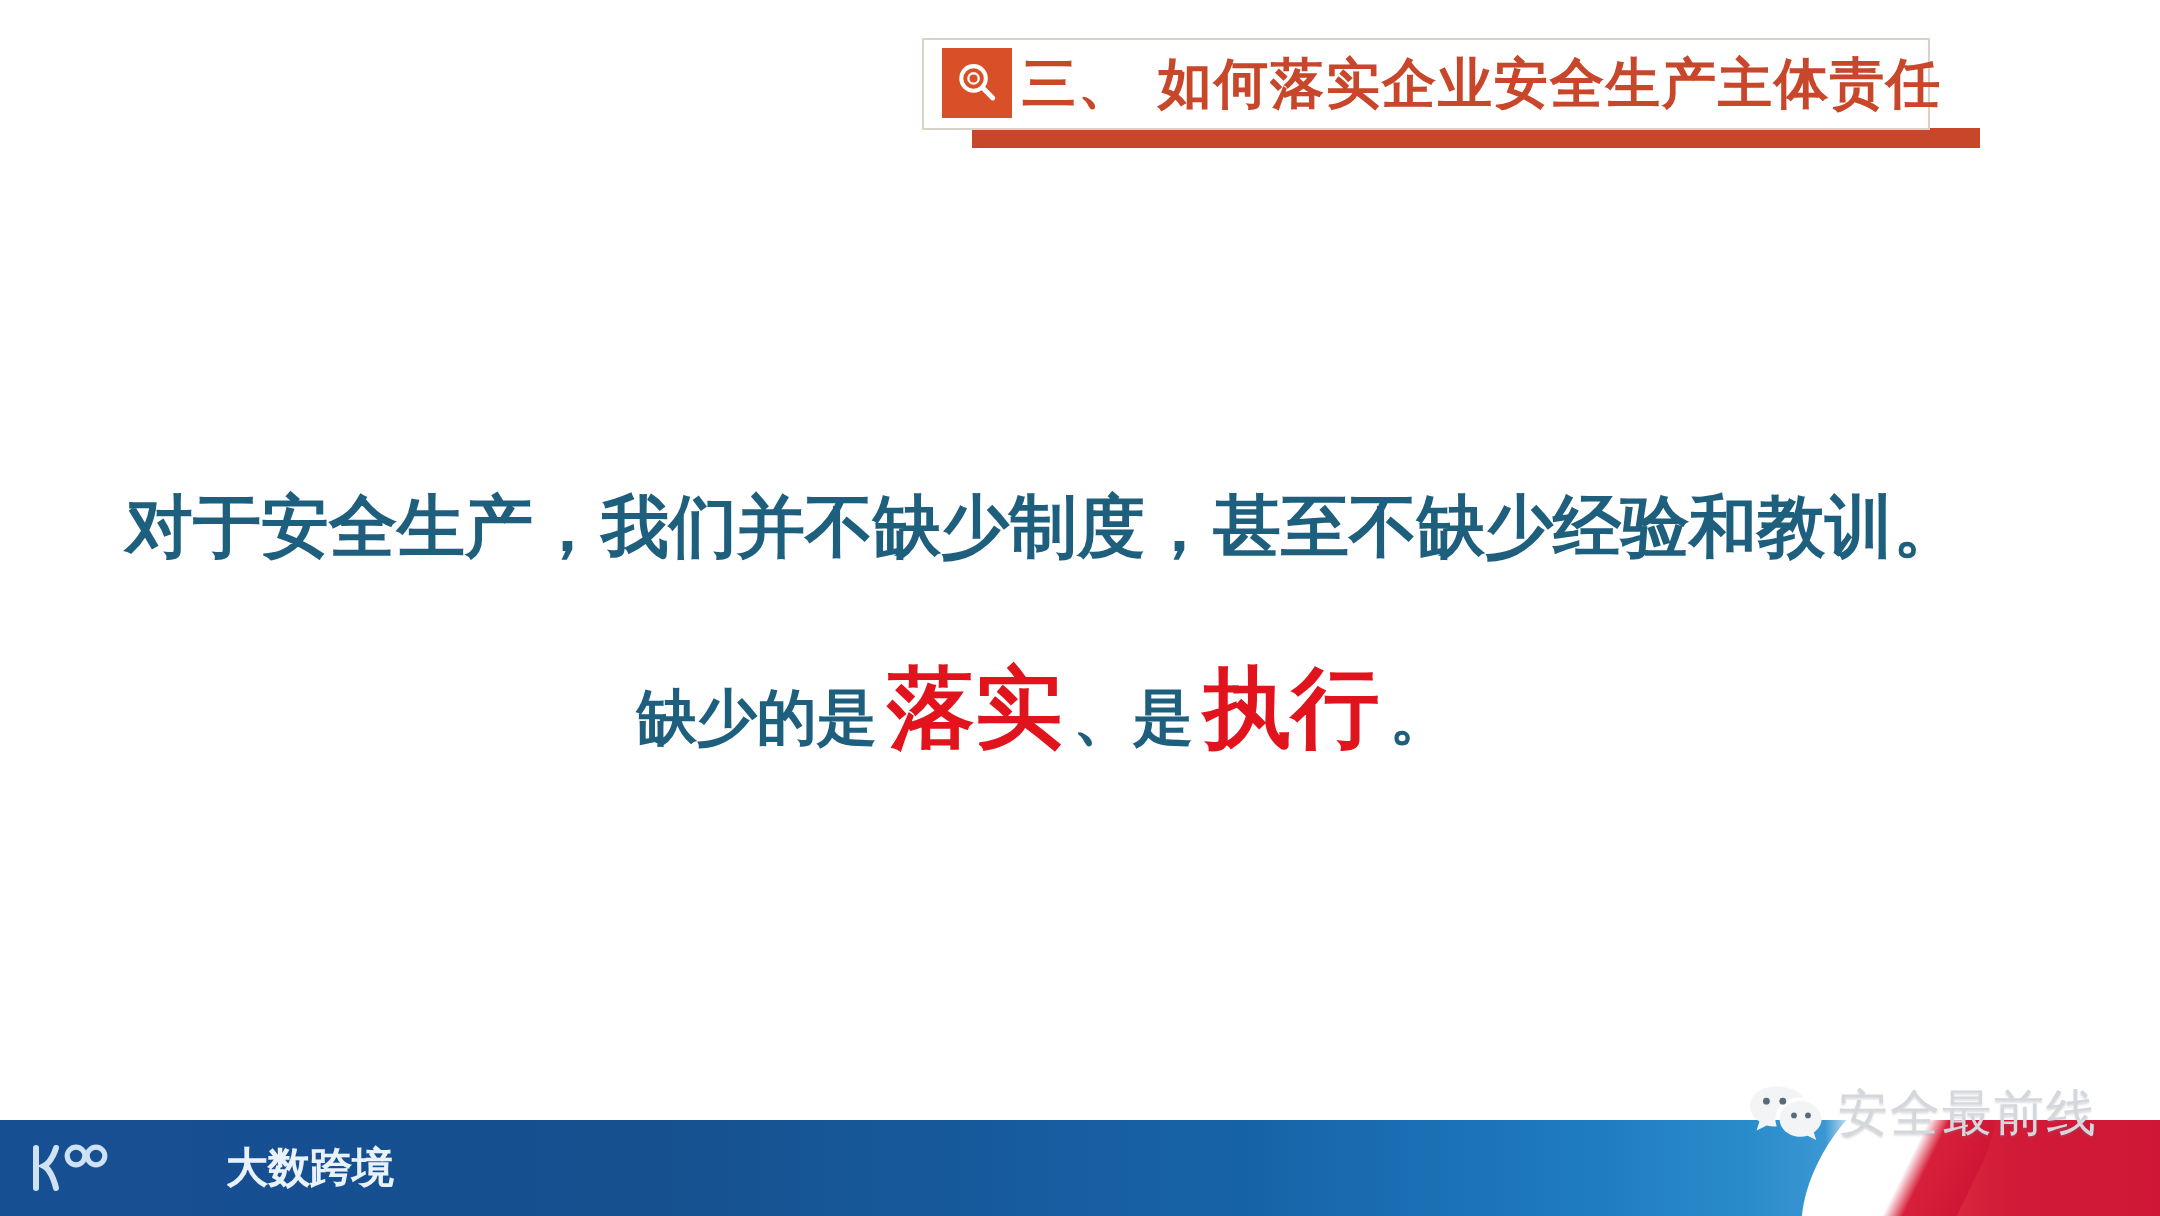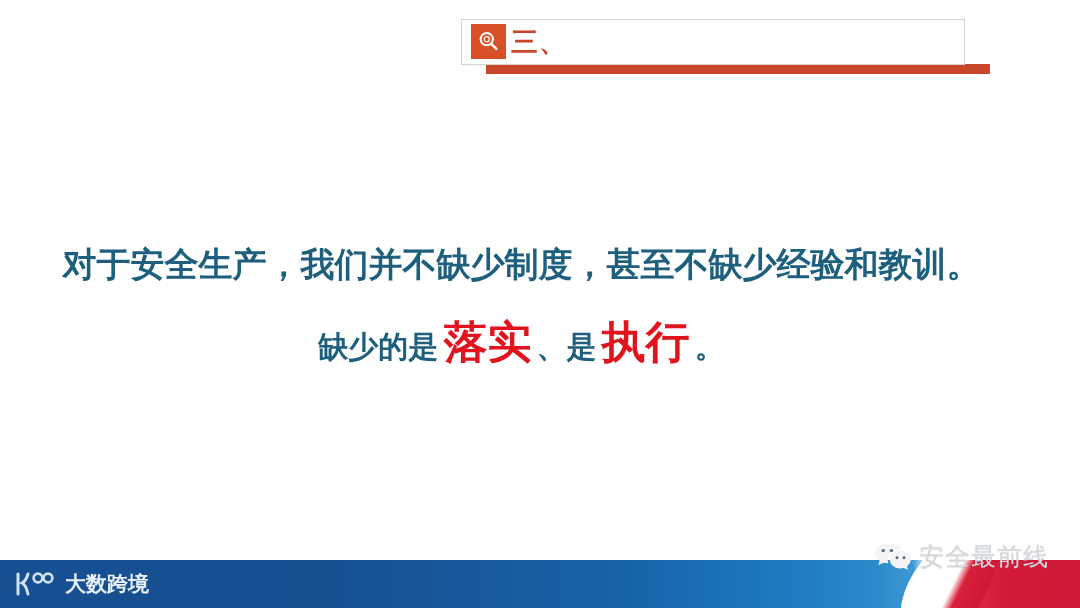--- a/index.html
+++ b/index.html
@@ -77,21 +77,21 @@
     font-weight:bold;
     color:#1d5f7d;
     letter-spacing:0px;
     line-height:56px;
     white-space:nowrap;
     font-family:"DejaVu Sans", sans-serif;
   }
 
   .line2 {
     margin-top:18px;
-    line-height:64px;
+    line-height:90px;
     white-space:nowrap;
     font-family:"DejaVu Sans", sans-serif;
   }
   .line2 .seg-blue {
     font-size:30px;
     font-weight:bold;
     color:#1d5f7d;
     vertical-align:baseline;
   }
   .line2 .seg-red {
@@ -131,20 +131,21 @@
     border-radius:40% / 40%;
   }
 
   
   .brand-left {
     position:absolute;
     left:14px; top:9px;
     display:flex; align-items:center;
     height:30px;
     z-index:5;
+    gap:48px;
   }
   .brand-mark { margin-right:7px; display:block; }
   .brand-name {
     font-size:21px;
     font-weight:bold;
     color:#e9f1fa;
     letter-spacing:0px;
     font-family:"DejaVu Sans", sans-serif;
   }
 
@@ -180,20 +181,21 @@
     <div class="title-icon">
       <svg width="23" height="23" viewBox="0 0 24 24" aria-hidden="true">
         <circle cx="10.2" cy="9.6" r="6.4" fill="none" stroke="#ffffff" stroke-width="2.1"></circle>
         <circle cx="10.2" cy="9.6" r="2.7" fill="#d94f28" stroke="#ffffff" stroke-width="1.2"></circle>
         <line x1="14.8" y1="14.4" x2="20.2" y2="19.8" stroke="#ffffff" stroke-width="2.6" stroke-linecap="round"></line>
       </svg>
     </div>
 
     <div class="title-text">
       <span class="title-num">三、</span>
+      <span>如何落实企业安全生产主体责任</span>
     </div>
   </div>
 
   <div class="body-text">
 
     <div class="line1">对于安全生产，我们并不缺少制度，甚至不缺少经验和教训。</div>
 
     <div class="line2">
       <span class="seg-blue">缺少的是</span>
       <span class="seg-red">落实</span>

